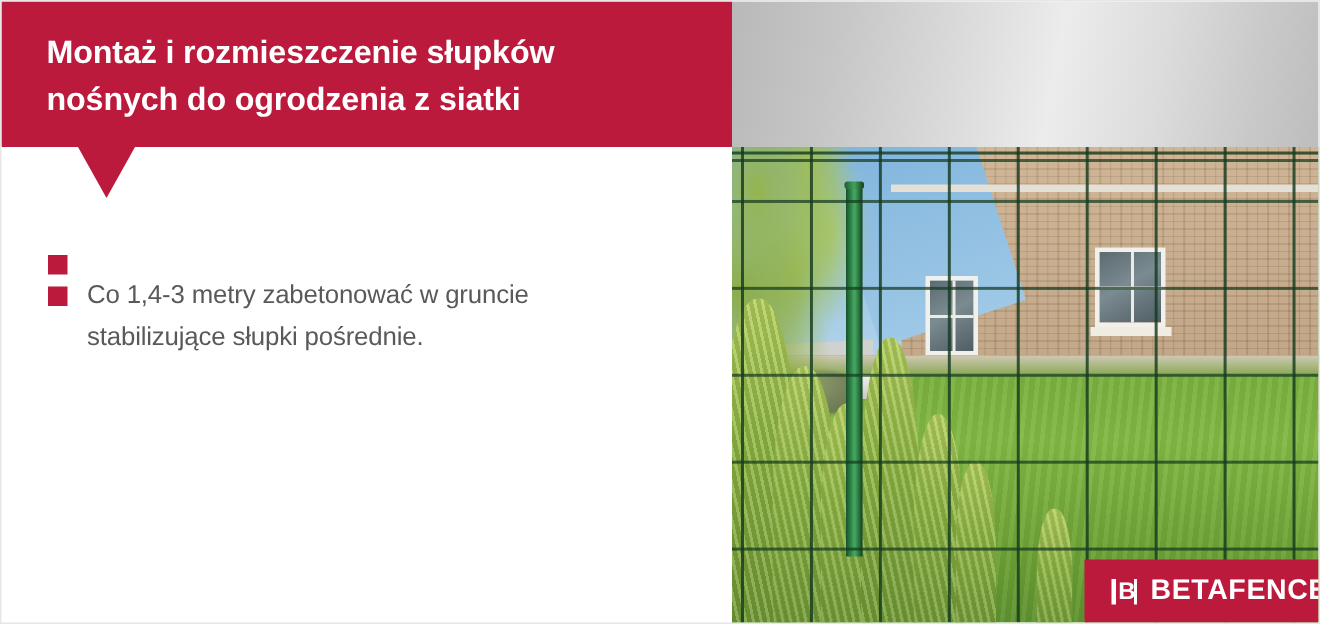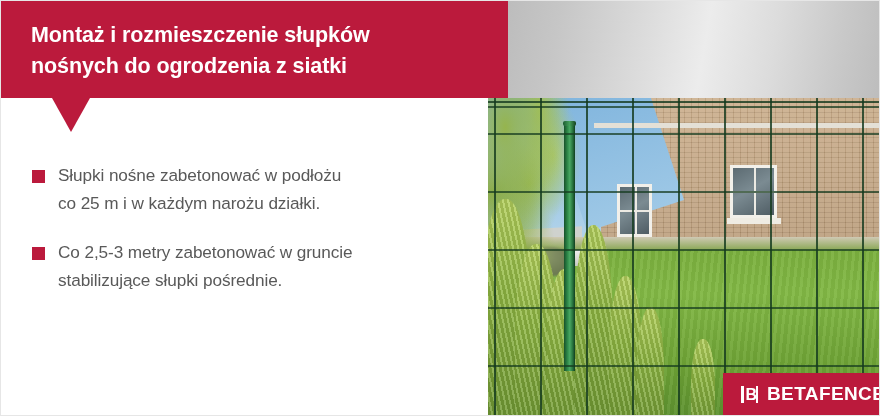--- a/index.html
+++ b/index.html
@@ -23,21 +23,20 @@
 
   
   .header-band {
     position: absolute;
     left: 0;
     top: 0;
     width: 487px;
     height: 97px;
     background: #bb1a3c;
     z-index: 5;
-    padding-left: 20px;
   }
   .header-title {
     position: absolute;
     left: 30px;
     top: 19px;
     width: 440px;
     color: #ffffff;
     font-size: 21.5px;
     font-weight: bold;
     line-height: 31px;
@@ -353,28 +352,26 @@
   <div class="header-band">
     <div class="header-title">Montaż i rozmieszczenie słupków
 nośnych do ogrodzenia z siatki</div>
   </div>
   <div class="header-tail"></div>
 
   <div class="bullets">
 
     <div class="bullet-row">
       <span class="bullet-square"></span>
-      <span class="bullet-text">Słupki nośne zabetonować w podłożu
-co 25 m i w każdym narożu działki.</span>
     </div>
 
 
     <div class="bullet-row">
       <span class="bullet-square"></span>
-      <span class="bullet-text">Co 2,5-3 metry zabetonować w gruncie
+      <span class="bullet-text">Co 1,4-3 metry zabetonować w gruncie
 stabilizujące słupki pośrednie.</span>
     </div>
 
   </div>
 
   <div class="photo">
     <div class="photo-inner">
       <div class="ph-sky"></div>
       <div class="ph-farbuild"></div>
       <div class="ph-farbuild2"></div>

